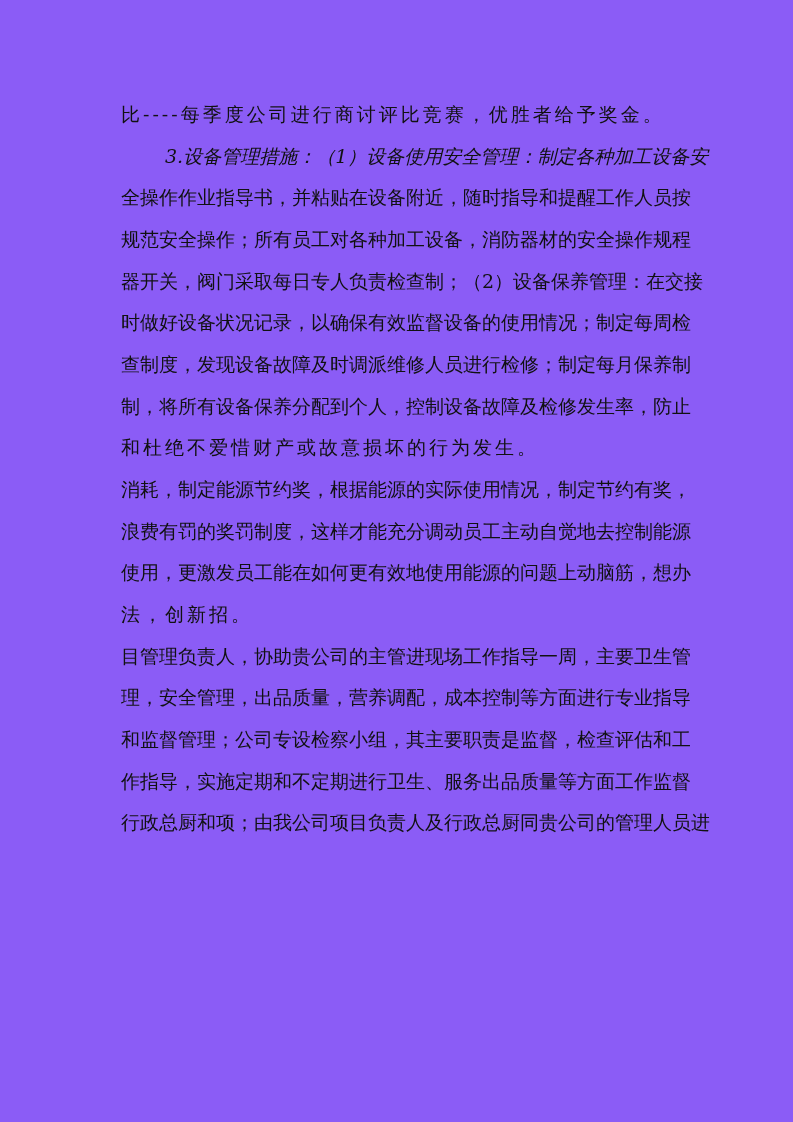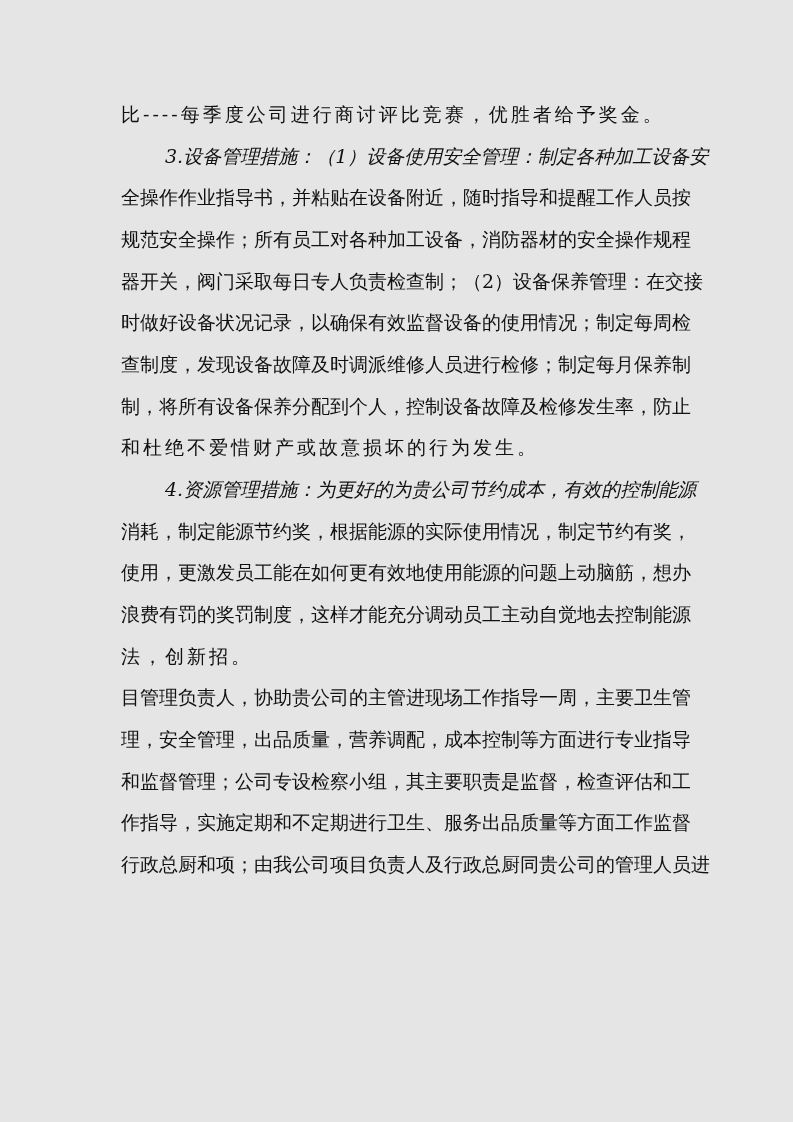--- a/index.html
+++ b/index.html
@@ -14,21 +14,21 @@
       overflow: hidden;
       font-family: "DejaVu Serif", "Liberation Serif", serif;
       color: #111111;
     }
     .page {
       position: absolute;
       left: 0;
       top: 0;
       width: 793px;
       height: 1122px;
-      background: #e5e5e5;
+      background: #8b5cf6;
     }
     .text-column {
       position: absolute;
       left: 121px;
       top: 94px;
       width: 552px;
     }
     .line {
       height: 41.67px;
       line-height: 41.67px;
@@ -57,24 +57,23 @@
 
     <div class="line indent">3.设备管理措施：（1）设备使用安全管理：制定各种加工设备安</div>
     <div class="line">全操作作业指导书，并粘贴在设备附近，随时指导和提醒工作人员按</div>
     <div class="line">规范安全操作；所有员工对各种加工设备，消防器材的安全操作规程</div>
     <div class="line">器开关，阀门采取每日专人负责检查制；（2）设备保养管理：在交接</div>
     <div class="line">时做好设备状况记录，以确保有效监督设备的使用情况；制定每周检</div>
     <div class="line">查制度，发现设备故障及时调派维修人员进行检修；制定每月保养制</div>
     <div class="line">制，将所有设备保养分配到个人，控制设备故障及检修发生率，防止</div>
     <div class="line last">和杜绝不爱惜财产或故意损坏的行为发生。</div>
 
-    <div class="line indent">4.资源管理措施：为更好的为贵公司节约成本，有效的控制能源</div>
     <div class="line">消耗，制定能源节约奖，根据能源的实际使用情况，制定节约有奖，</div>
+    <div class="line">浪费有罚的奖罚制度，这样才能充分调动员工主动自觉地去控制能源</div>
     <div class="line">使用，更激发员工能在如何更有效地使用能源的问题上动脑筋，想办</div>
-    <div class="line">浪费有罚的奖罚制度，这样才能充分调动员工主动自觉地去控制能源</div>
     <div class="line last">法，创新招。</div>
 
     <div class="line">目管理负责人，协助贵公司的主管进现场工作指导一周，主要卫生管</div>
     <div class="line">理，安全管理，出品质量，营养调配，成本控制等方面进行专业指导</div>
     <div class="line">和监督管理；公司专设检察小组，其主要职责是监督，检查评估和工</div>
     <div class="line">作指导，实施定期和不定期进行卫生、服务出品质量等方面工作监督</div>
     <div class="line">行政总厨和项；由我公司项目负责人及行政总厨同贵公司的管理人员进</div>
 
   </div>
 </div>

